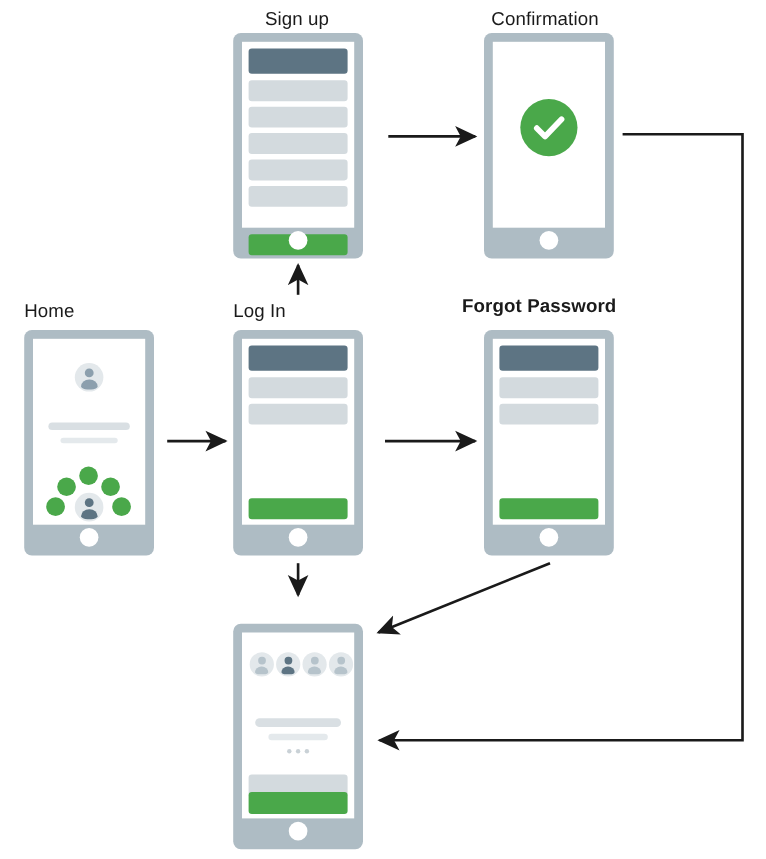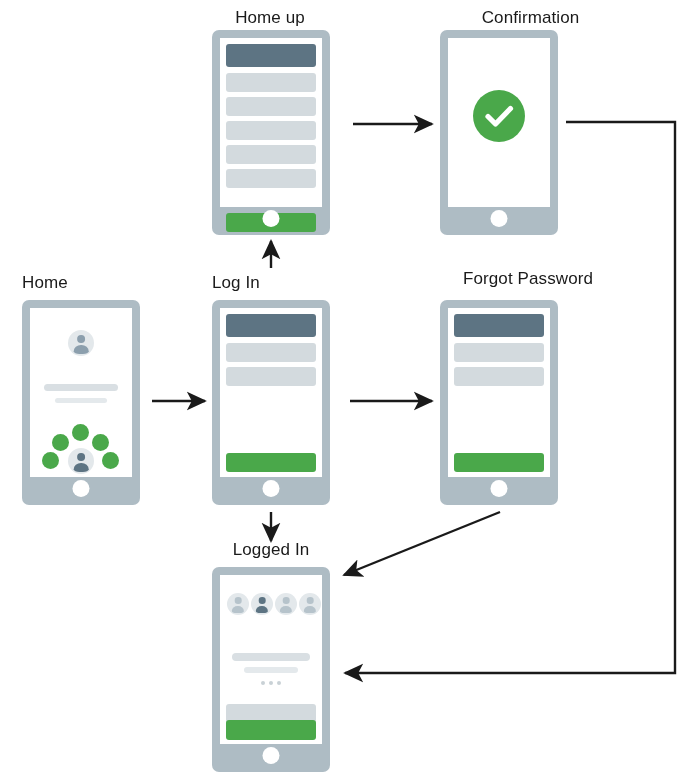--- a/index.html
+++ b/index.html
@@ -161,26 +161,25 @@
 
     <line x1="350" y1="401" x2="432" y2="401" stroke="#1a1a1a" stroke-width="2.4" marker-end="url(#ah)"></line>
 
     <line x1="271" y1="512" x2="271" y2="541" stroke="#1a1a1a" stroke-width="2.4" marker-end="url(#ah)"></line>
 
     <line x1="500" y1="512" x2="344" y2="575" stroke="#1a1a1a" stroke-width="2.4" marker-end="url(#ah)"></line>
 
     <path d="M566,122 L675,122 L675,673 L345,673" fill="none" stroke="#1a1a1a" stroke-width="2.4" marker-end="url(#ah)"></path>
   </svg>
 
-  <div class="screen-label" style="left:0; top:8px; width:540px; text-align:center;">Home up</div>
-  <div class="screen-label" style="left:444px; top:8px; width:173px; text-align:center;">Confirmation</div>
+  <div class="screen-label" style="left:0; top:8px; width:540px; text-align:center;">Sign up</div>
+  <div class="screen-label" style="left:409px; top:8px; width:173px; text-align:center;">Confirmation</div>
   <div class="screen-label" style="left:22px; top:273px; width:118px; text-align:left;">Home</div>
   <div class="screen-label" style="left:212px; top:273px; width:118px; text-align:left;">Log In</div>
-  <div class="screen-label" style="left:420px; top:269px; width:173px; text-align:right;">Forgot Password</div>
-  <div class="screen-label" style="left:212px; top:540px; width:118px; text-align:center;">Logged In</div>
+  <div class="screen-label" style="left:420px; top:269px; width:173px; text-align:left;font-weight:bold;">Forgot Password</div>
 
   <div class="phone" style="left:212px; top:30px; width:118px; height:205px;">
     <div class="phone-screen" style="height:169px;">
       <div class="bar dark" style="top:6px; height:23px;"></div>
       <div class="bar" style="top:35px; height:19px;"></div>
       <div class="bar" style="top:59px; height:19px;"></div>
       <div class="bar" style="top:83px; height:19px;"></div>
       <div class="bar" style="top:107px; height:19px;"></div>
       <div class="bar" style="top:131px; height:19px;"></div>
       <div class="bar green" style="top:159px; height:0px;"></div>

